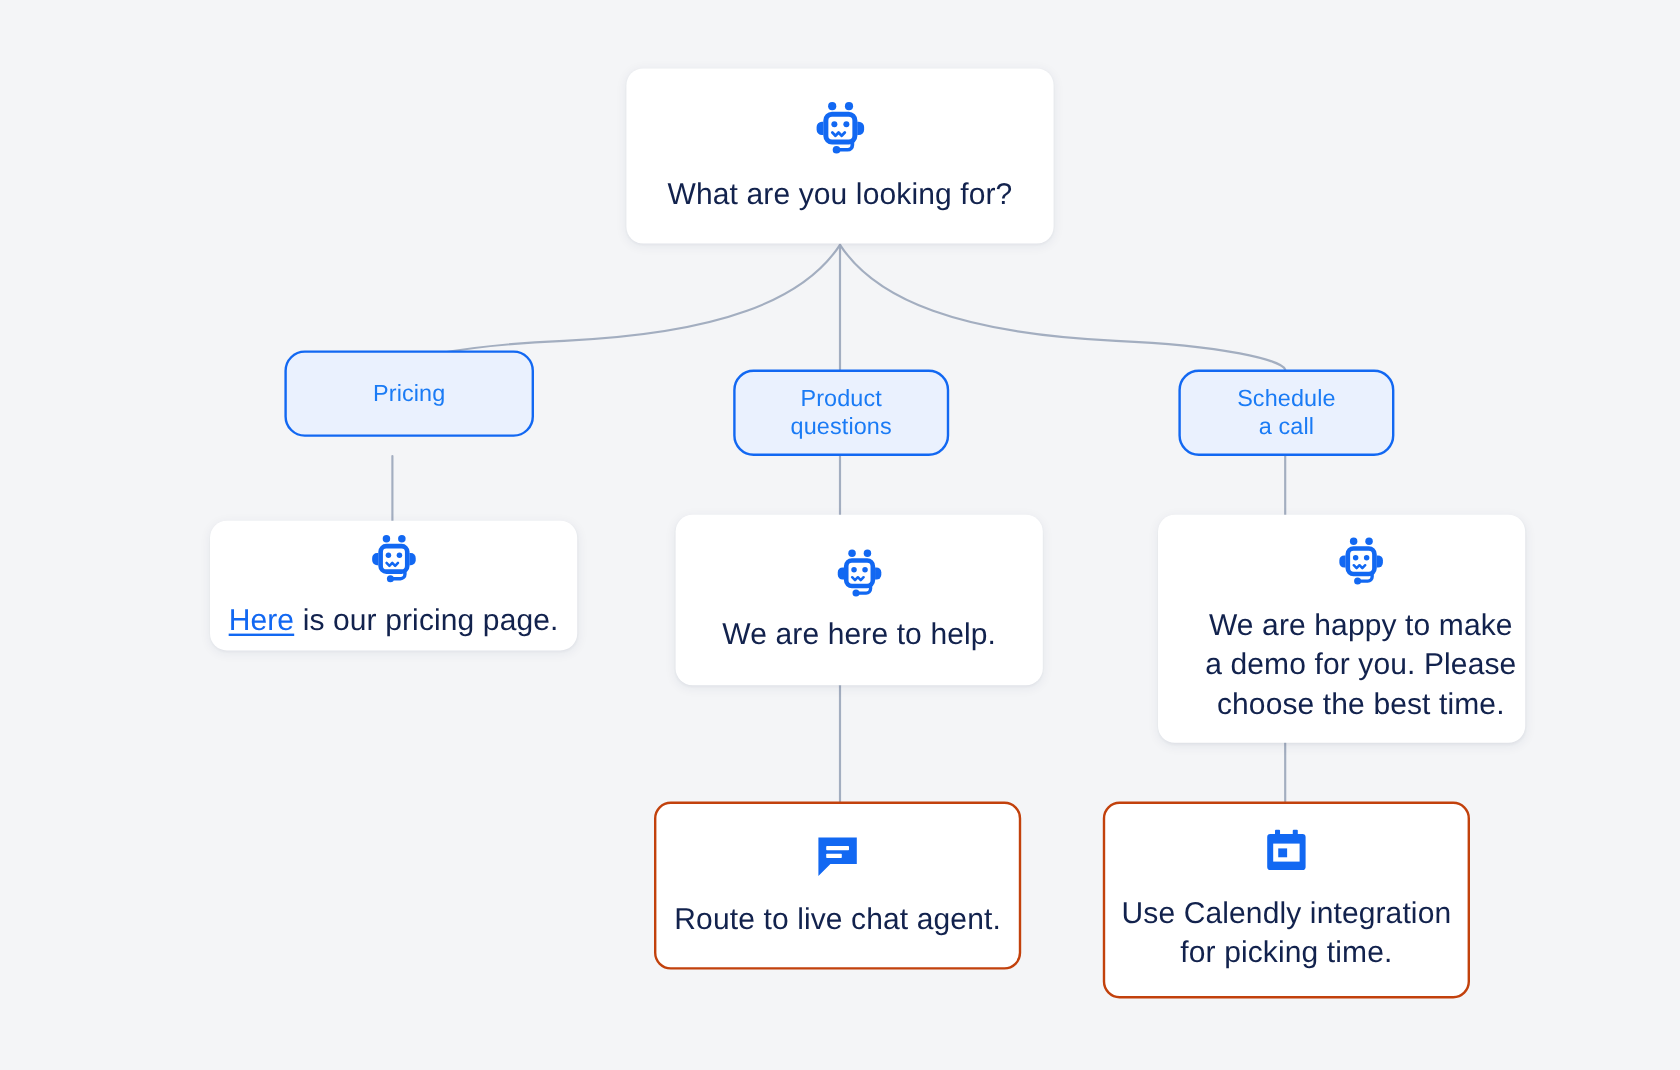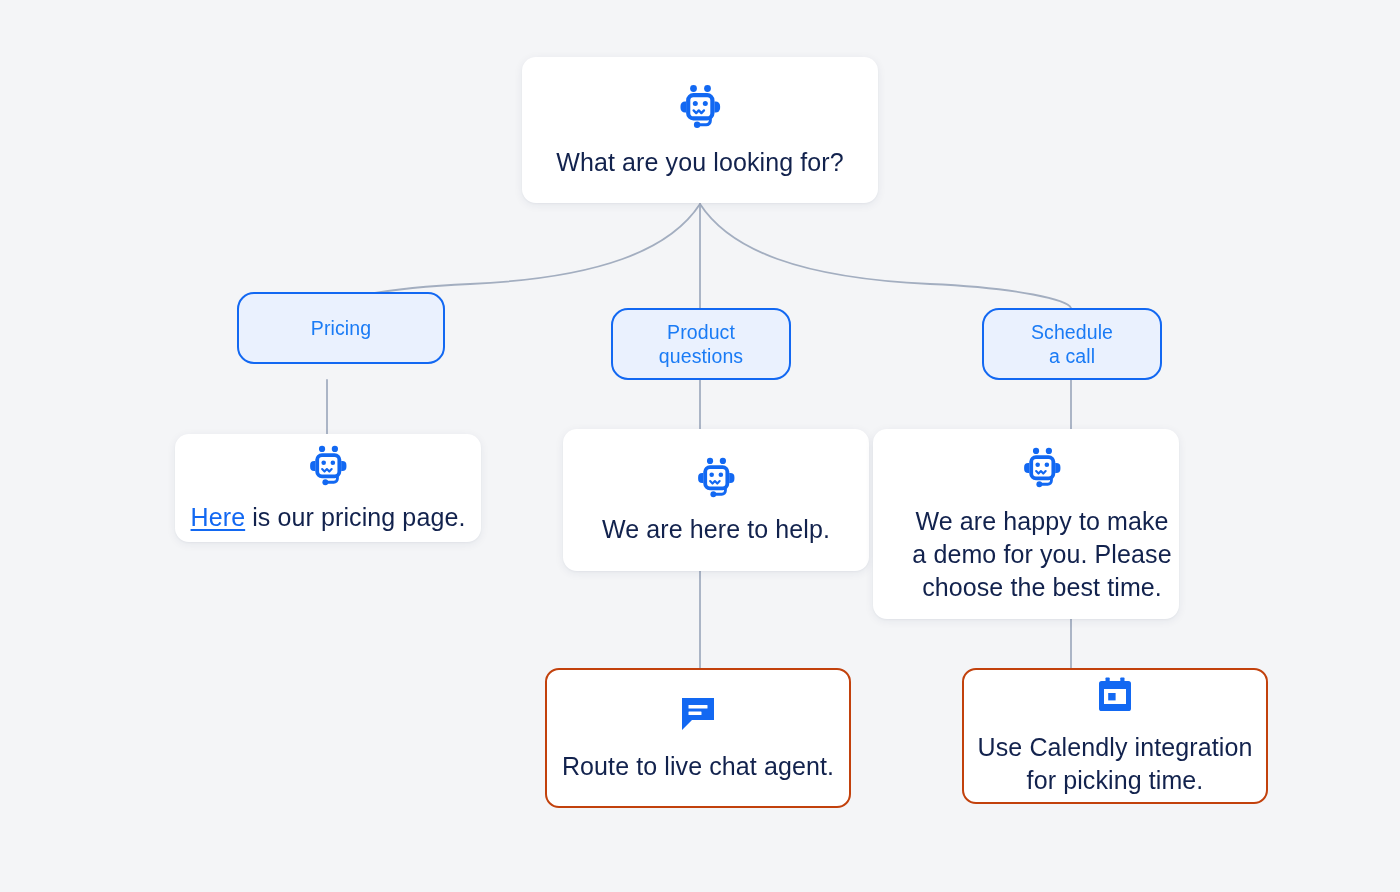--- a/index.html
+++ b/index.html
@@ -83,24 +83,24 @@
   
   #node-root        { left: 522px;  top: 57px;  width: 356px; height: 146px; }
   #node-root .icon-wrap { margin-bottom: 16px; }
 
   #opt-pricing      { left: 237px;  top: 292px; width: 208px; height: 72px; }
   #opt-product      { left: 611px;  top: 308px; width: 180px; height: 72px; }
   #opt-schedule     { left: 982px;  top: 308px; width: 180px; height: 72px; }
 
   #card-pricing     { left: 175px;  top: 434px; width: 306px; height: 108px; }
   #card-product     { left: 545px;  top: 429px; width: 306px; height: 142px; margin-left: 18px; }
-  #card-schedule    { left: 873px;  top: 429px; width: 306px; height: 190px; padding-left: 32px; }
+  #card-schedule    { left: 965px;  top: 429px; width: 306px; height: 190px; padding-left: 32px; }
 
   #card-chat        { left: 545px;  top: 668px; width: 306px; height: 140px; }
-  #card-calendly    { left: 919px;  top: 668px; width: 306px; height: 136px; margin-left: 43px; }
+  #card-calendly    { left: 919px;  top: 668px; width: 306px; height: 164px; }
 
   #card-pricing  .icon-wrap { margin-bottom: 14px; }
   #card-product  .icon-wrap { margin-bottom: 14px; }
   #card-schedule .icon-wrap { margin-bottom: 16px; }
   #card-chat     .icon-wrap { margin-bottom: 16px; }
   #card-calendly .icon-wrap { margin-bottom: 16px; }
 </style>
 </head>
 <body>
 

